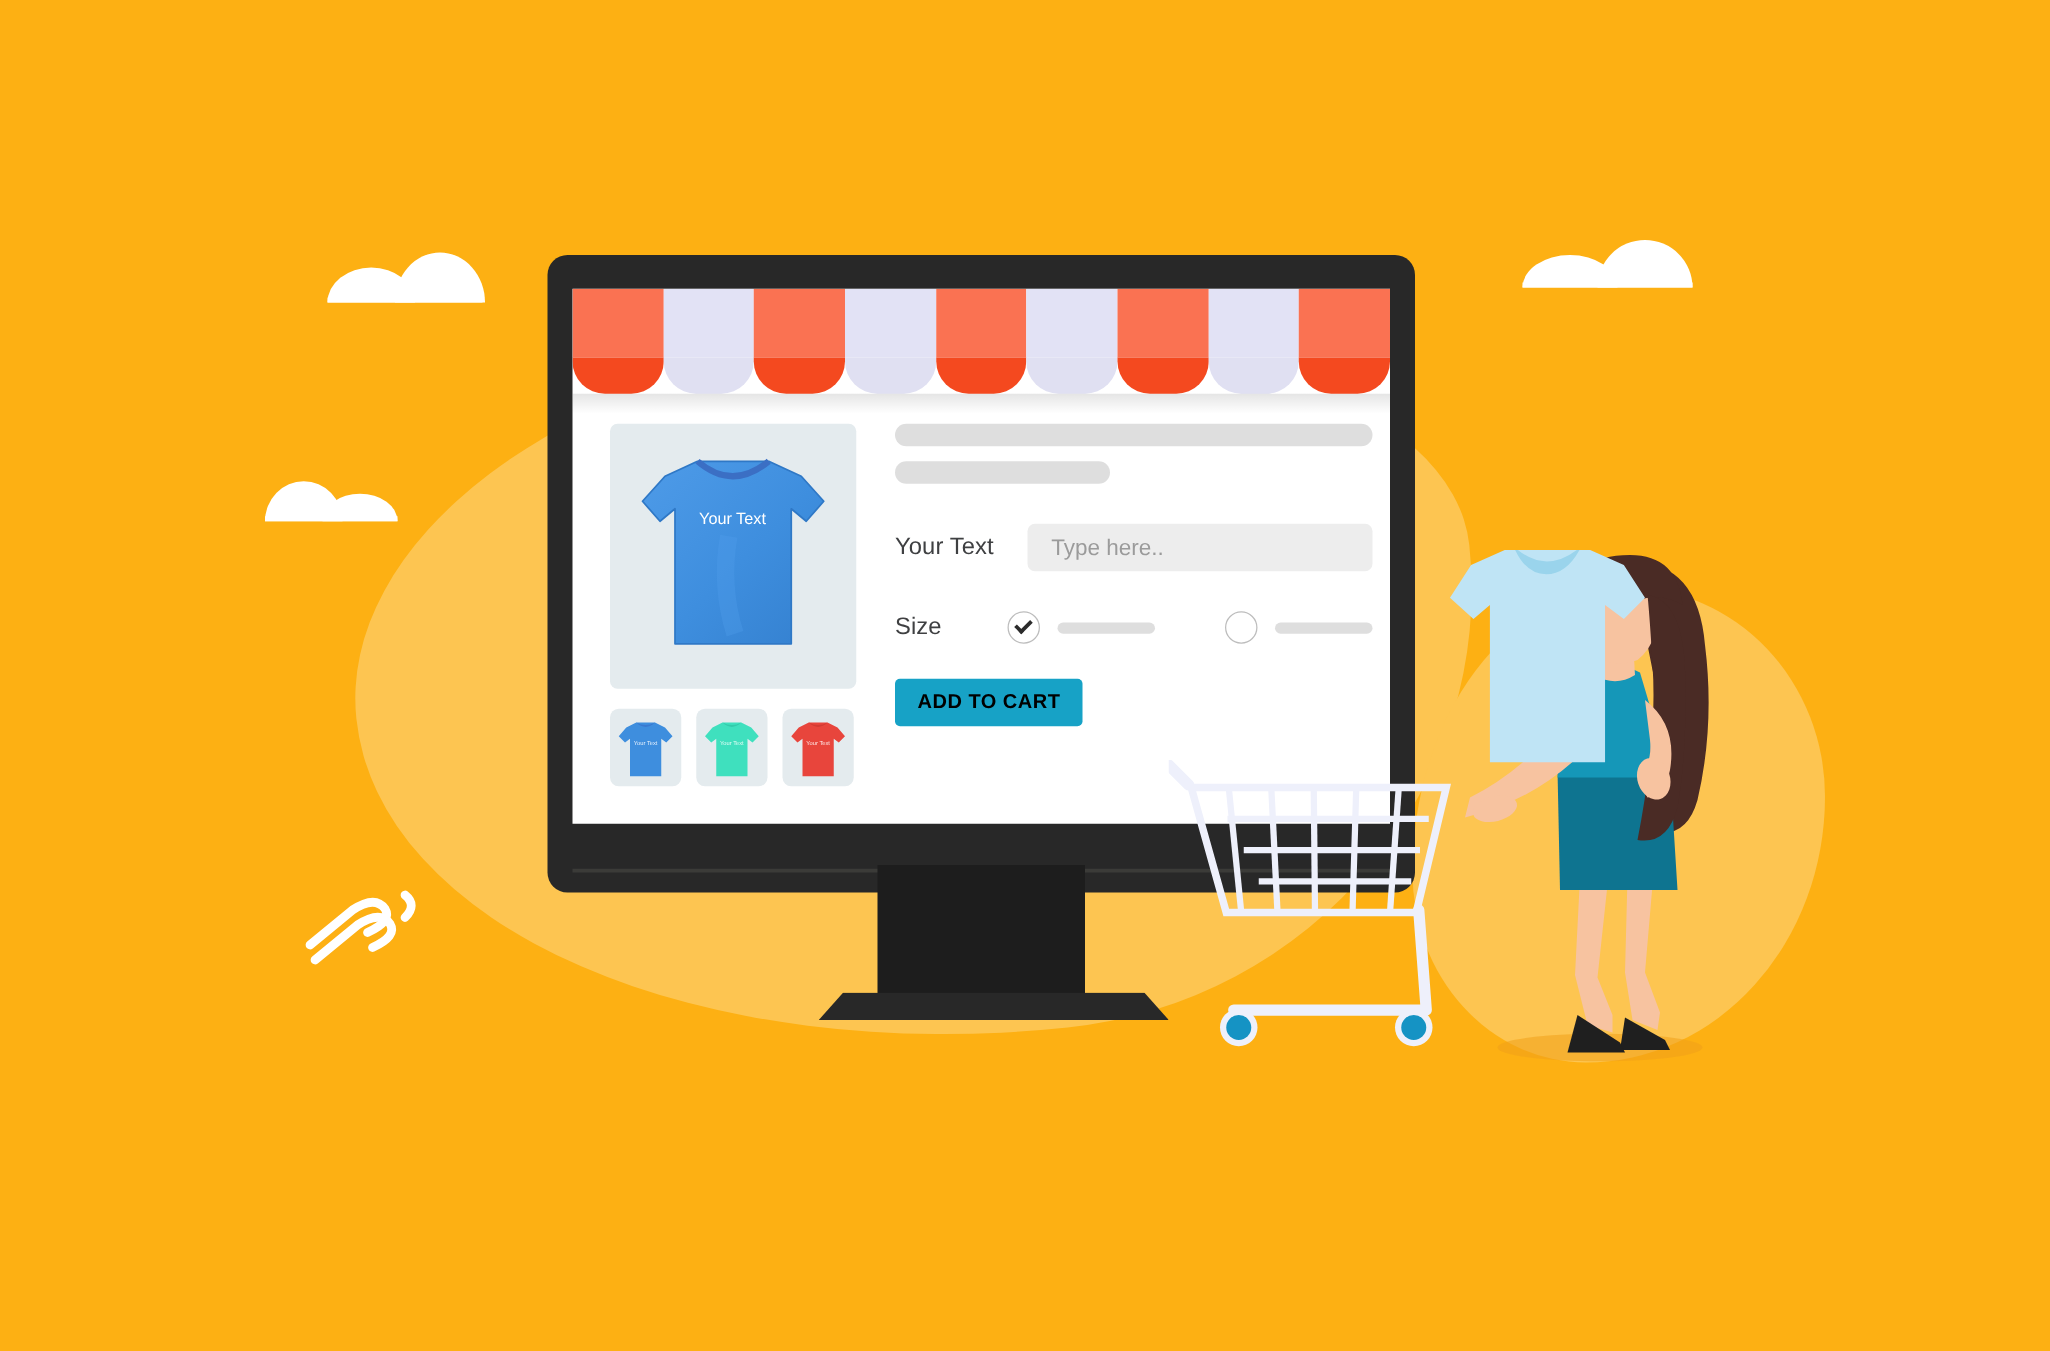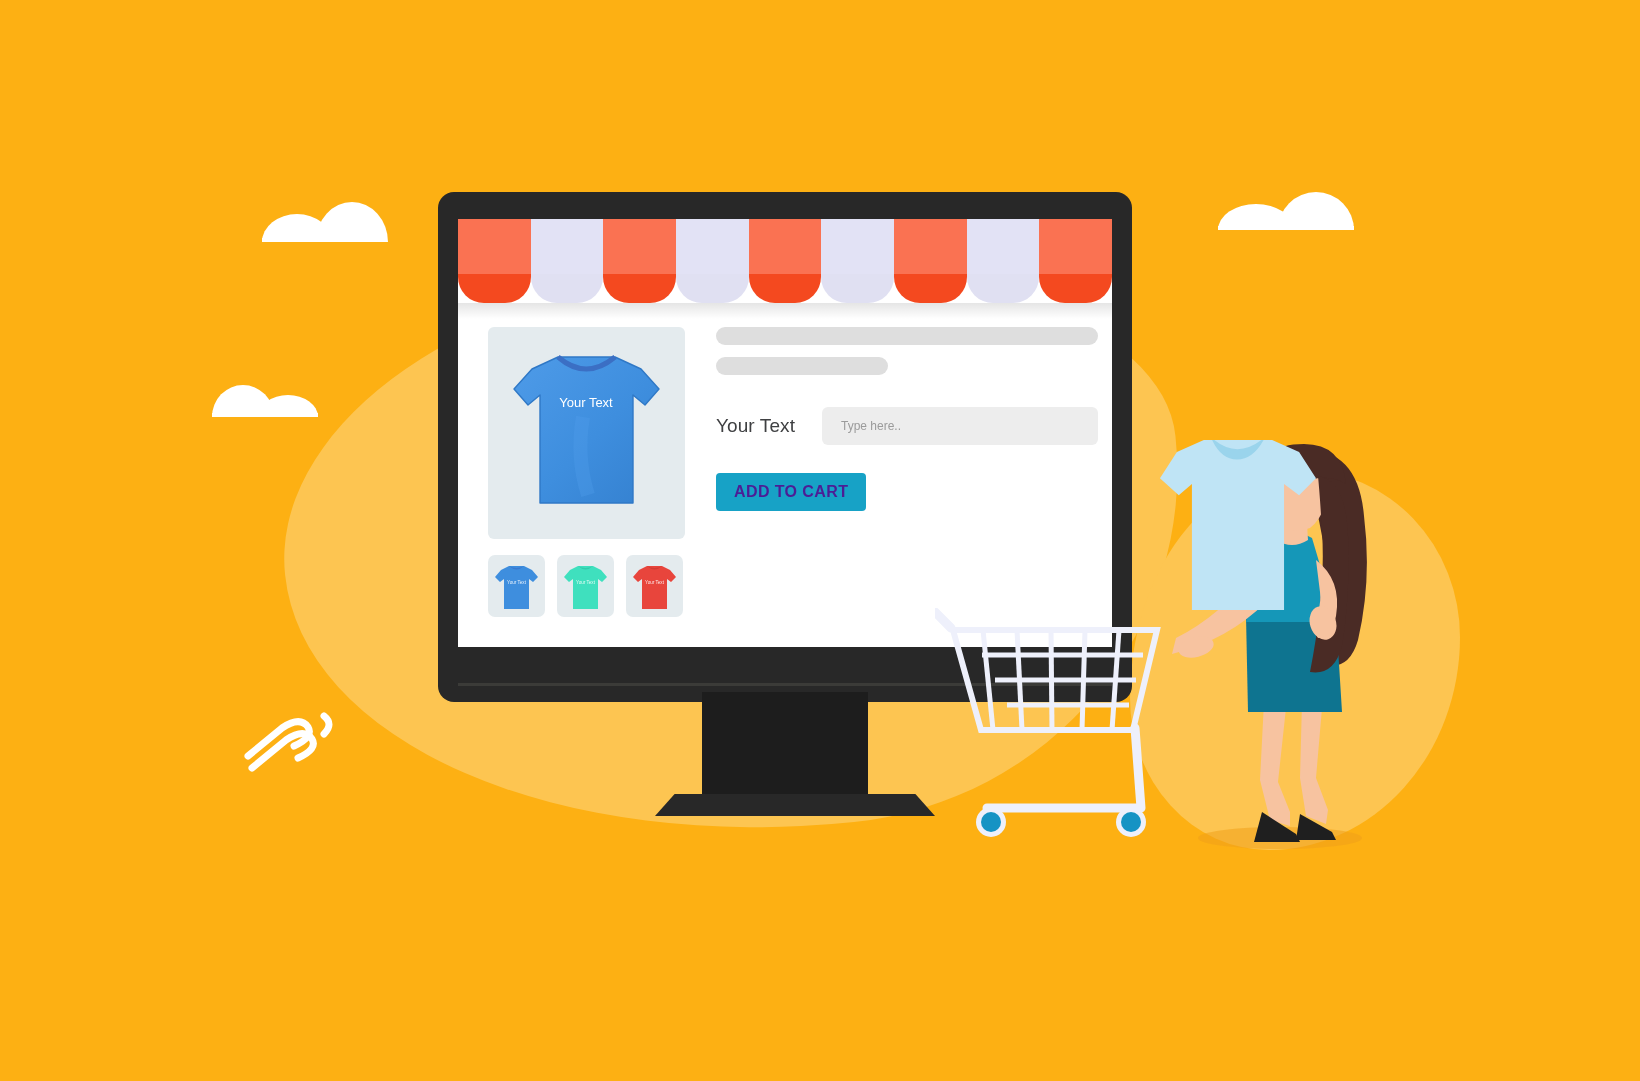--- a/index.html
+++ b/index.html
@@ -26,21 +26,21 @@
   .cloud { position:absolute; }
   .cloud i {
     position:absolute; bottom:0; background:#FFFFFF;
     border-radius:50% 50% 0 0 / 100% 100% 0 0;
   }
   .cloud-line { position:absolute; bottom:0; height:4px; background:#fff; }
 
   .spiral { position:absolute; left:238px; top:694px; width:98px; height:82px; }
 
   
-  .monitor { position:absolute; left:438px; top:192px; width:694px; height:510px;
+  .monitor { position:absolute; left:438px; top:204px; width:694px; height:510px;
              background:#282828; border-radius:16px; }
   .screen { position:absolute; left:20px; top:27px; right:20px; bottom:55px;
             background:#FFFFFF; overflow:hidden; }
   .monitor-chin { position:absolute; left:20px; bottom:16px; right:20px; height:3px;
                   background:#3b3b38; }
   .neck { position:absolute; left:702px; top:692px; width:166px; height:108px; background:#1d1d1d; }
   .base { position:absolute; left:655px; top:794px; width:280px; height:22px;
           background:#282828; clip-path:polygon(7% 0,93% 0,100% 100%,0 100%); }
 
   
@@ -64,36 +64,36 @@
 
   .right-pane { position:absolute; left:228px; top:0; right:0; }
   .skel { background:#DEDEDE; border-radius:9px; }
   .skel.s1 { height:18px; width:100%; }
   .skel.s2 { height:18px; width:45%; margin-top:12px; }
 
   .frow { display:flex; align-items:center; margin-top:32px; }
   .flabel { width:106px; font-size:19px; color:#3f4042; font-weight:400; letter-spacing:.1px; }
   .finput { flex:1; height:38px; background:#EDEDED; border-radius:6px;
             display:flex; align-items:center; padding-left:19px;
-            font-size:12px; color:#9b9b9b; }
+            font-size:18px; color:#9b9b9b; }
 
   .sizes { display:flex; align-items:center; gap:56px; }
   .size-opt { display:flex; align-items:center; gap:14px; }
   .radio { width:26px; height:26px; border-radius:50%; border:1.6px solid #bdbdbd;
            display:flex; align-items:center; justify-content:center; background:#fff; }
   .radio .tick { width:13px; height:8px; border-left:3px solid #2b2b2b;
                  border-bottom:3px solid #2b2b2b; transform:rotate(-45deg) translate(1px,-2px); }
   .size-bar { width:78px; height:9px; background:#DEDEDE; border-radius:5px; }
 
   .colors { display:flex; align-items:center; gap:48px; }
   .swatch { width:34px; height:34px; border-radius:50%; }
 
   .cart-btn { margin-top:28px; display:inline-flex; align-items:center; justify-content:center;
               height:38px; padding:0 18px; background:#17A2C6; border-radius:4px;
-              color:#4c1d95; font-size:16px; font-weight:bold; letter-spacing:.4px; cursor:pointer; }
+              color:#000000; font-size:16px; font-weight:bold; letter-spacing:.4px; cursor:pointer; }
 
   
   .cartwrap { position:absolute; left:935px; top:608px; width:250px; height:250px; }
 
   
   .womanwrap { position:absolute; left:1150px; top:440px; width:260px; height:420px; }
 </style>
 </head>
 <body>
 
@@ -214,20 +214,35 @@
 
         <div class="right-pane">
           <div class="skel s1"></div>
           <div class="skel s2"></div>
 
           <div class="frow">
             <div class="flabel">Your Text</div>
             <div class="finput">Type here..</div>
           </div>
 
+          <div class="frow">
+            <div class="flabel">Size</div>
+            <div class="sizes">
+              <div class="size-opt">
+                <div class="radio">
+                    <div class="tick"></div>
+                  </div>
+                <div class="size-bar"></div>
+              </div>
+              <div class="size-opt">
+                <div class="radio"></div>
+                <div class="size-bar"></div>
+              </div>
+            </div>
+          </div>
 
 
           <div class="cart-btn">ADD TO CART</div>
         </div>
 
       </div>
     </div>
     <div class="monitor-chin"></div>
   </div>
   <div class="neck"></div>

